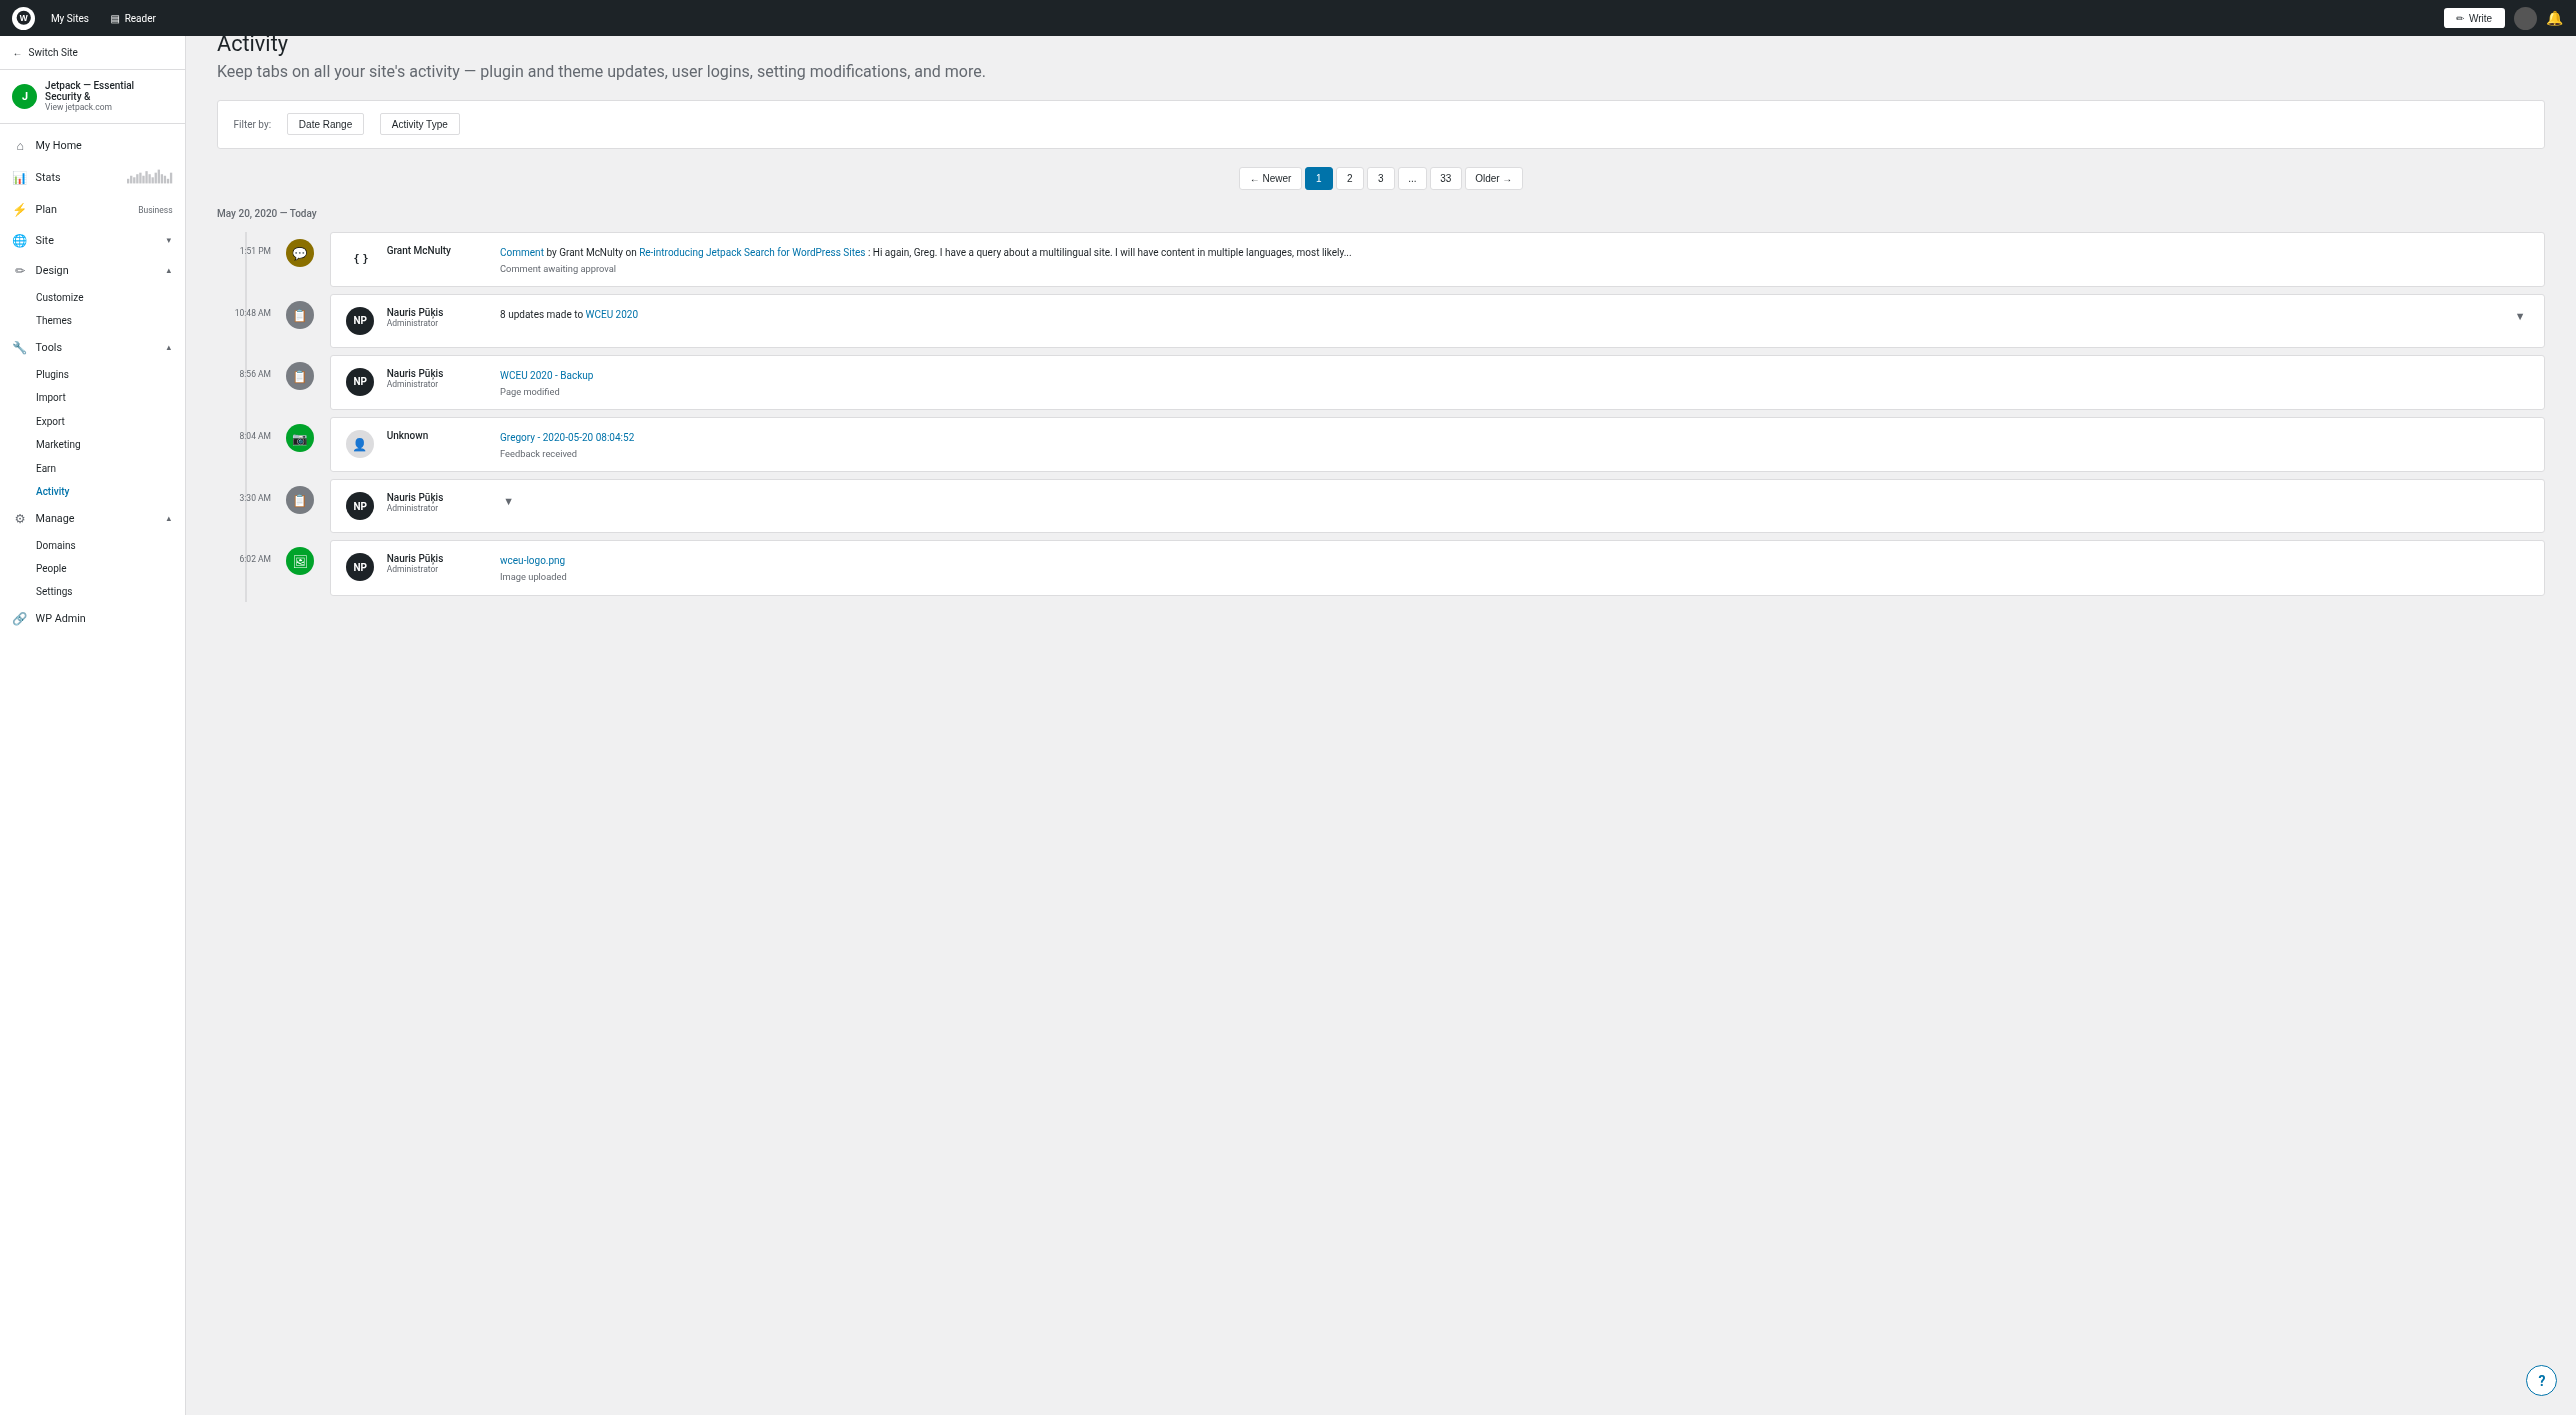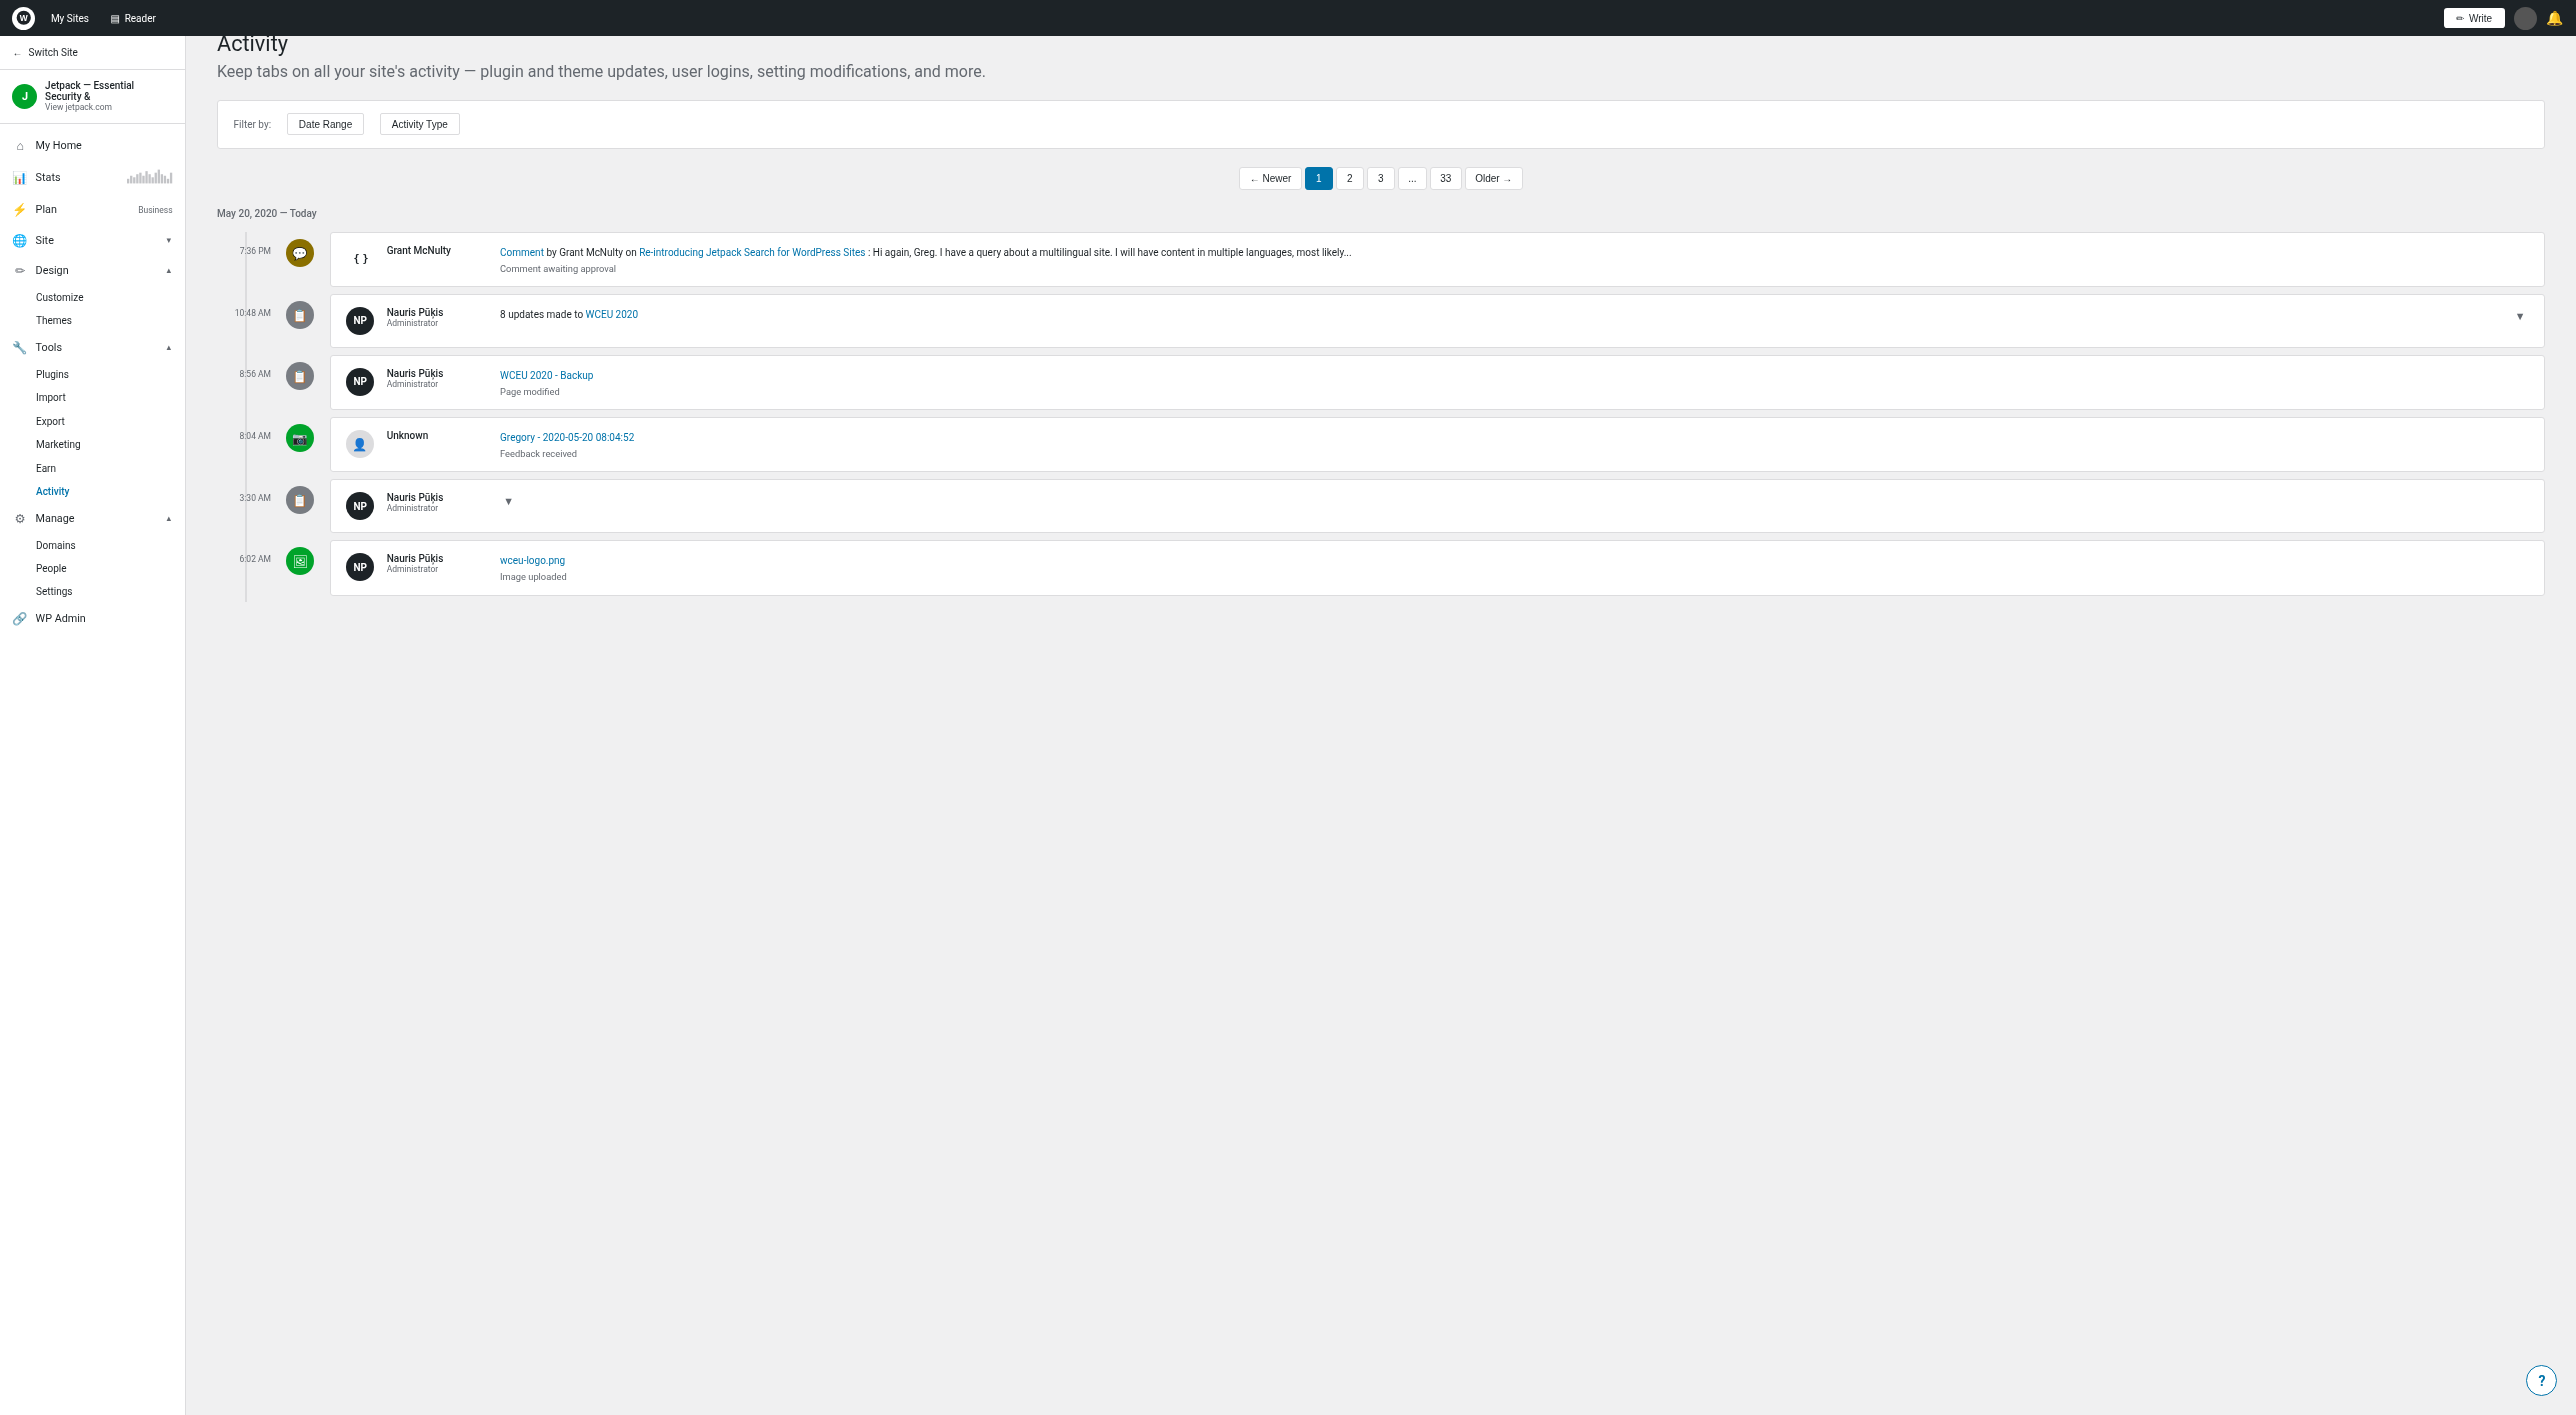--- a/index.html
+++ b/index.html
@@ -290,21 +290,21 @@
     <button class="page-btn nav">Older →</button>
   </div>
 
   <div class="date-heading">May 20, 2020 — Today</div>
 
   <div class="timeline">
     <div class="timeline-line"></div>
 
     <div class="activity-item">
       <div class="activity-time-col">
-        <span>7:36 PM</span>
+        <span>1:51 PM</span>
       </div>
       <div class="activity-icon-col">
         <div class="activity-icon icon-comment">💬</div>
       </div>
       <div class="activity-card">
         <div class="activity-avatar-wp" style="font-size:10px; font-family:monospace; font-weight:bold; letter-spacing:-1.5px;">{ }</div>
         <div class="activity-user-info">
           <div class="activity-user-name">Grant McNulty</div>
         </div>
         <div class="activity-details">

